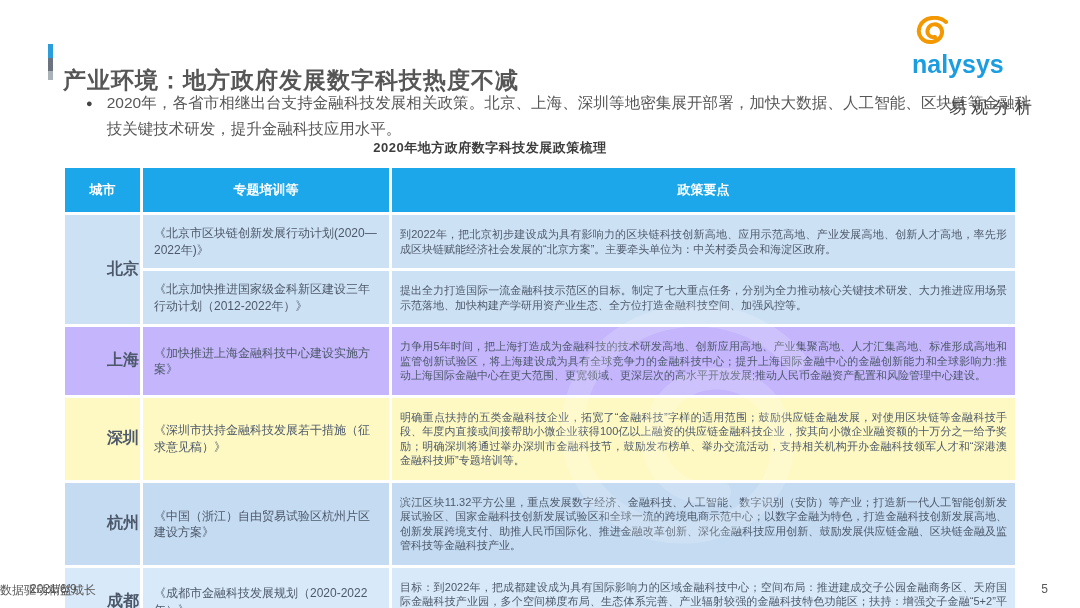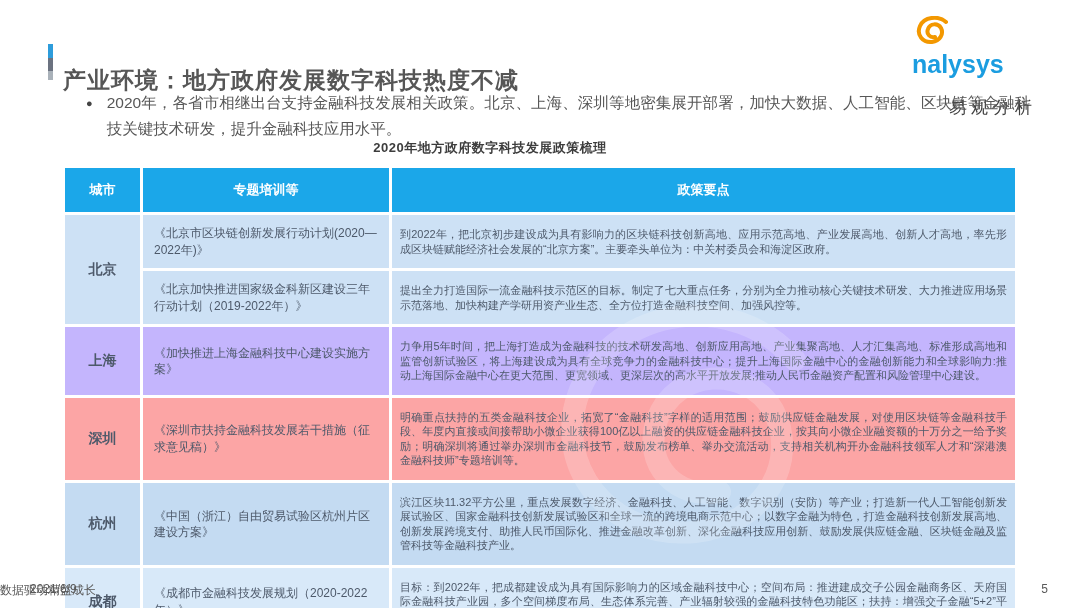--- a/index.html
+++ b/index.html
@@ -26,27 +26,27 @@
 
   
   .table-title { position:absolute; left:0; top:139px; width:980px; text-align:center;
     font-size:13px; font-weight:bold; color:#3d3d3d; letter-spacing:0.5px; }
 
   
   .tbl-wrap { position:absolute; left:62px; top:165px; width:956px; }
   table.policy { width:956px; border-collapse:separate; border-spacing:3px; background:#ffffff; }
   table.policy th { background:#1ba7e9; color:#ffffff; font-size:13px; font-weight:bold; height:44px; padding:2px 6px; }
   table.policy td { vertical-align:middle; color:#4d596a; }
-  td.city { width:75px; text-align:center; font-size:14px; font-weight:bold; color:#4b5563; }
+  td.city { width:75px; text-align:right; font-size:16px; font-weight:bold; color:#4b5563; }
   td.pname { width:246px; font-size:12px; line-height:1.35; padding:5px 11px; text-align:left; }
   td.ppoints { font-size:11px; line-height:1.32; padding:12px 8px; text-align:justify;margin-top:33px; }
   th.col-city { width:75px; } th.col-name { width:246px; }
   tr.g1 td { background:#cde1f5; }
   tr.g2 td { background:#c4b5fd; }
-  tr.g3 td { background:#fca5a5; }
+  tr.g3 td { background:#fef9c3; }
   tr.g4 td { background:#c4dbf2; }
   tr.g5 td { background:#d8e9f9; }
 
   
   .watermark { position:absolute; left:545px; top:300px; width:280px; height:280px; opacity:0.18; pointer-events:none; }
 
   
   .footer { position:absolute; left:0; bottom:8px; width:1080px; height:18px; font-size:12px; color:#595959; }
   .footer-date { position:absolute; left:30px; }
   .footer-slogan { position:absolute; left:0; width:1060px; text-align:left; }
@@ -90,21 +90,21 @@
           <th>政策要点</th>
         </tr>
       </thead>
       <tbody>
         <tr class="g1">
           <td class="city" rowspan="2">北京</td>
           <td class="pname">《北京市区块链创新发展行动计划(2020—2022年)》</td>
           <td class="ppoints">到2022年，把北京初步建设成为具有影响力的区块链科技创新高地、应用示范高地、产业发展高地、创新人才高地，率先形成区块链赋能经济社会发展的“北京方案”。主要牵头单位为：中关村委员会和海淀区政府。</td>
         </tr>
         <tr class="g1">
-          <td class="pname">《北京加快推进国家级金科新区建设三年行动计划（2019-2022年）》</td>
+          <td class="pname">《北京加快推进国家级金科新区建设三年行动计划（2012-2022年）》</td>
           <td class="ppoints">提出全力打造国际一流金融科技示范区的目标。制定了七大重点任务，分别为全力推动核心关键技术研发、大力推进应用场景示范落地、加快构建产学研用资产业生态、全方位打造金融科技空间、加强风控等。</td>
         </tr>
         <tr class="g2">
           <td class="city">上海</td>
           <td class="pname">《加快推进上海金融科技中心建设实施方案》</td>
           <td class="ppoints">力争用5年时间，把上海打造成为金融科技的技术研发高地、创新应用高地、产业集聚高地、人才汇集高地、标准形成高地和监管创新试验区，将上海建设成为具有全球竞争力的金融科技中心；提升上海国际金融中心的金融创新能力和全球影响力:推动上海国际金融中心在更大范围、更宽领域、更深层次的高水平开放发展;推动人民币金融资产配置和风险管理中心建设。</td>
         </tr>
         <tr class="g3">
           <td class="city">深圳</td>
           <td class="pname">《深圳市扶持金融科技发展若干措施（征求意见稿）》</td>

